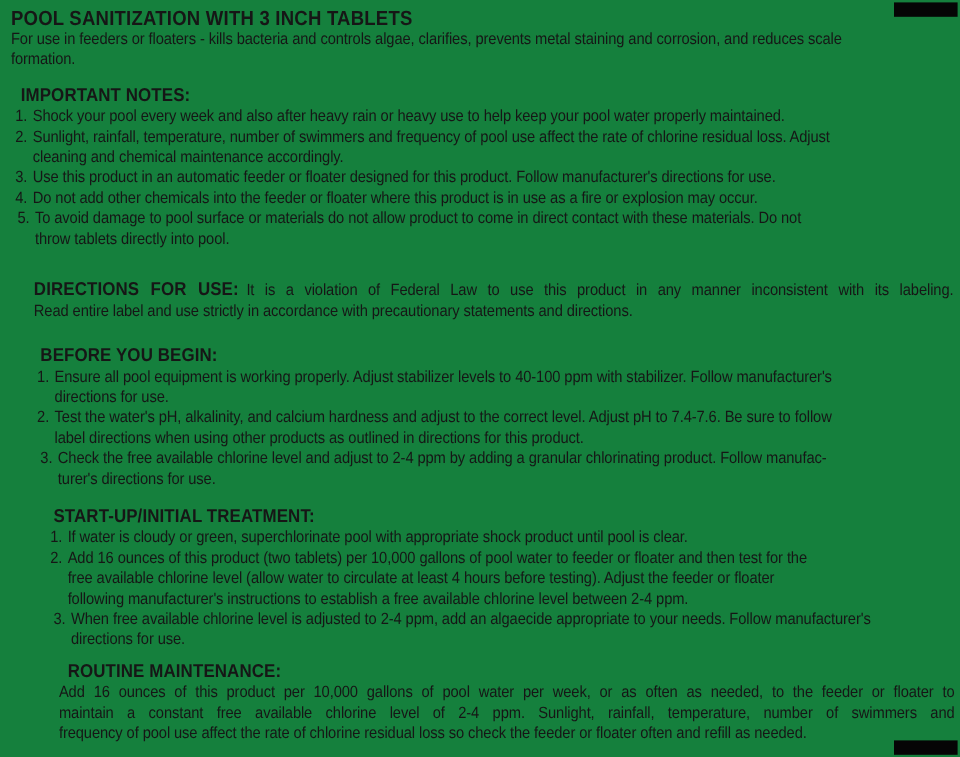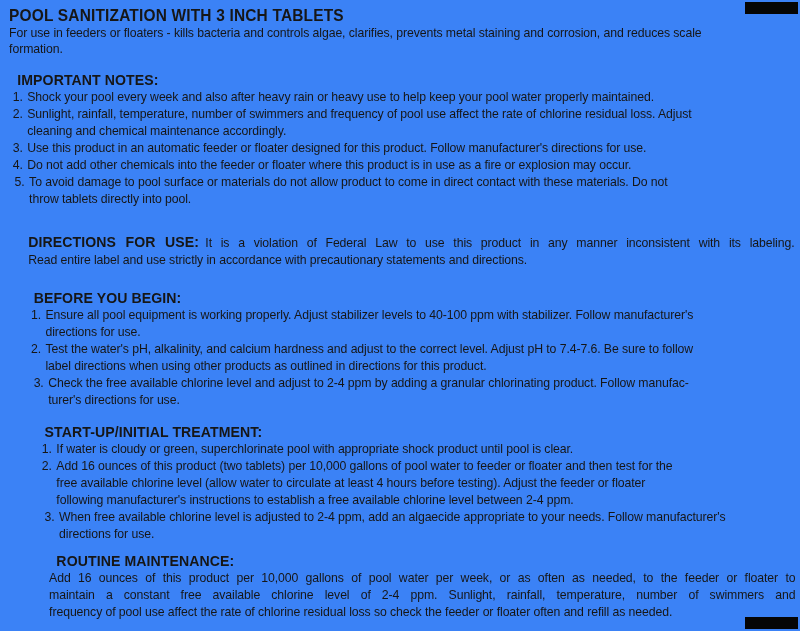--- a/index.html
+++ b/index.html
@@ -1,19 +1,19 @@
 <!DOCTYPE html>
 <html><head>
 <meta charset="utf-8">
 <style>
   html,body{margin:0;padding:0;background:#ffffff;}
   #page{
     position:relative;
     width:800px;height:631px;
-    background:#3b82f6;
+    background:#15803d;
     overflow:hidden;
     font-family:"Liberation Sans","DejaVu Sans",sans-serif;
     color:#161616;
   }
   
   .content{
     width:880px;
     transform:scaleX(0.9091);
     transform-origin:0 0;
     padding-top:7px;

